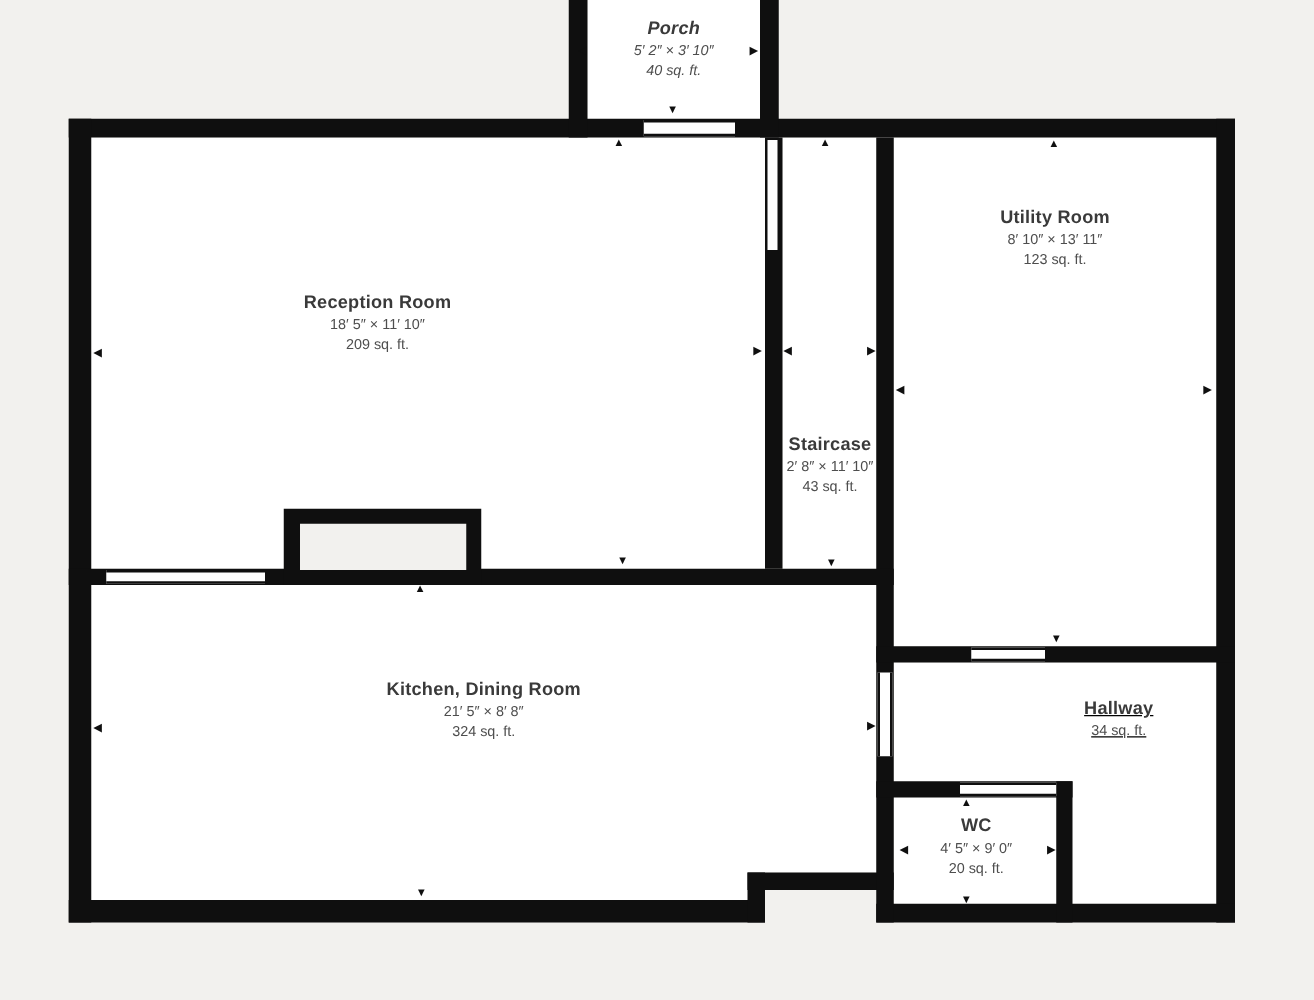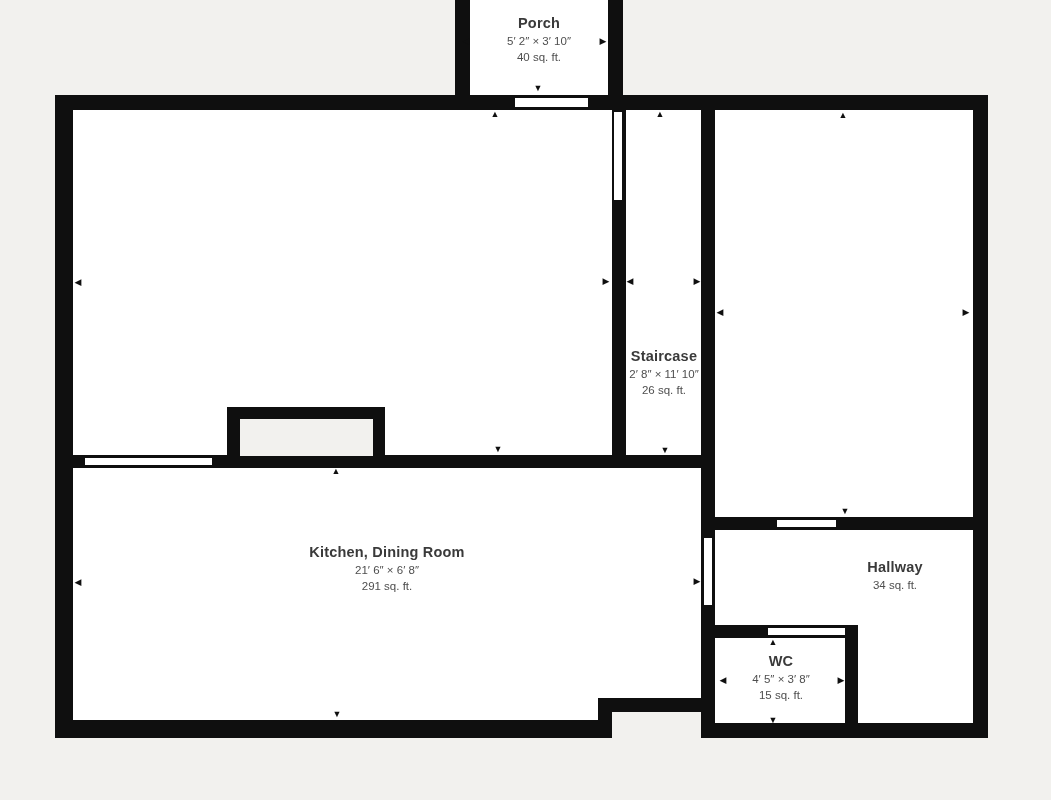--- a/index.html
+++ b/index.html
@@ -80,44 +80,54 @@
   <div class="marker" style="left:336px;top:471px;">▲</div>
   <div class="marker" style="left:78px;top:582px;">◀</div>
   <div class="marker" style="left:697px;top:581px;">▶</div>
   <div class="marker" style="left:337px;top:714px;">▼</div>
 
   <div class="marker" style="left:773px;top:642px;">▲</div>
   <div class="marker" style="left:723px;top:680px;">◀</div>
   <div class="marker" style="left:841px;top:680px;">▶</div>
   <div class="marker" style="left:773px;top:720px;">▼</div>
 
-  <div class="label" style="left:539px;top:15px;">
+  <div class="label" style="left:539px;top:15px;font-style:italic;">
     <div class="room-name">Porch</div>
     <div class="room-dims">5′ 2″ × 3′ 10″</div>
     <div class="room-area">40 sq. ft.</div>
   </div>
 
+  <div class="label" style="left:302px;top:234px;">
+    <div class="room-name">Reception Room</div>
+    <div class="room-dims">18′ 5″ × 11′ 10″</div>
+    <div class="room-area">209 sq. ft.</div>
+  </div>
 
   <div class="label" style="left:664px;top:348px;">
     <div class="room-name">Staircase</div>
     <div class="room-dims">2′ 8″ × 11′ 10″</div>
-    <div class="room-area">26 sq. ft.</div>
+    <div class="room-area">43 sq. ft.</div>
   </div>
 
+  <div class="label" style="left:844px;top:166px;">
+    <div class="room-name">Utility Room</div>
+    <div class="room-dims">8′ 10″ × 13′ 11″</div>
+    <div class="room-area">123 sq. ft.</div>
+  </div>
 
   <div class="label" style="left:387px;top:544px;">
     <div class="room-name">Kitchen, Dining Room</div>
-    <div class="room-dims">21′ 6″ × 6′ 8″</div>
-    <div class="room-area">291 sq. ft.</div>
+    <div class="room-dims">21′ 5″ × 8′ 8″</div>
+    <div class="room-area">324 sq. ft.</div>
   </div>
 
-  <div class="label" style="left:895px;top:559px;">
+  <div class="label" style="left:895px;top:559px;text-decoration:underline;">
     <div class="room-name">Hallway</div>
     <div class="room-area">34 sq. ft.</div>
   </div>
 
   <div class="label" style="left:781px;top:653px;">
     <div class="room-name">WC</div>
-    <div class="room-dims">4′ 5″ × 3′ 8″</div>
-    <div class="room-area">15 sq. ft.</div>
+    <div class="room-dims">4′ 5″ × 9′ 0″</div>
+    <div class="room-area">20 sq. ft.</div>
   </div>
 
 </div>
 
 </body></html>

